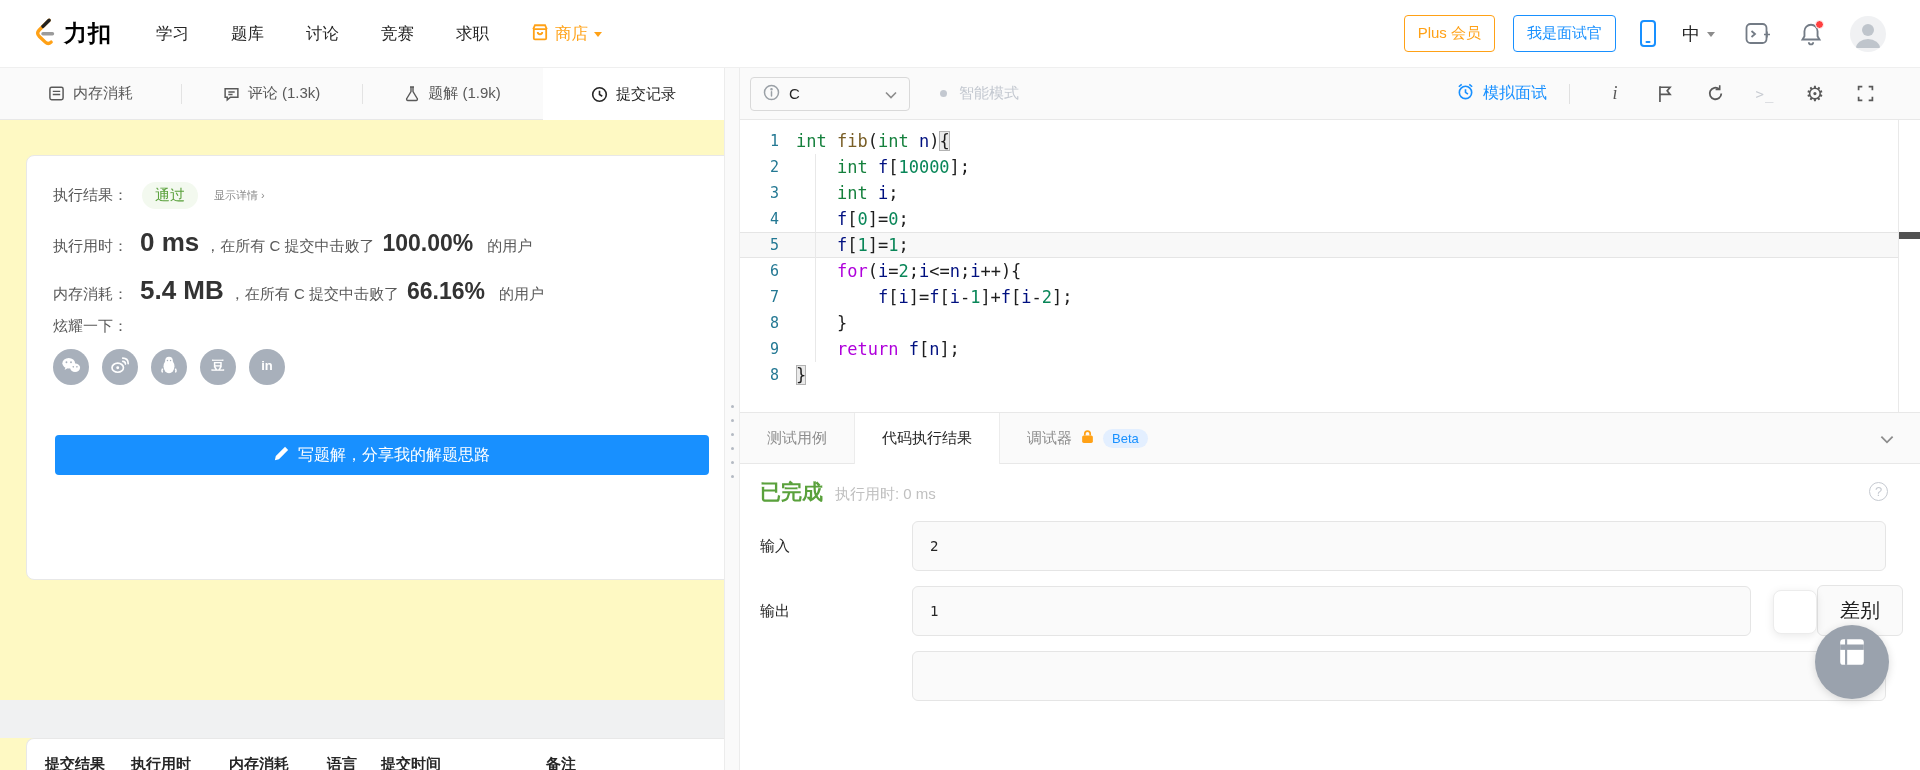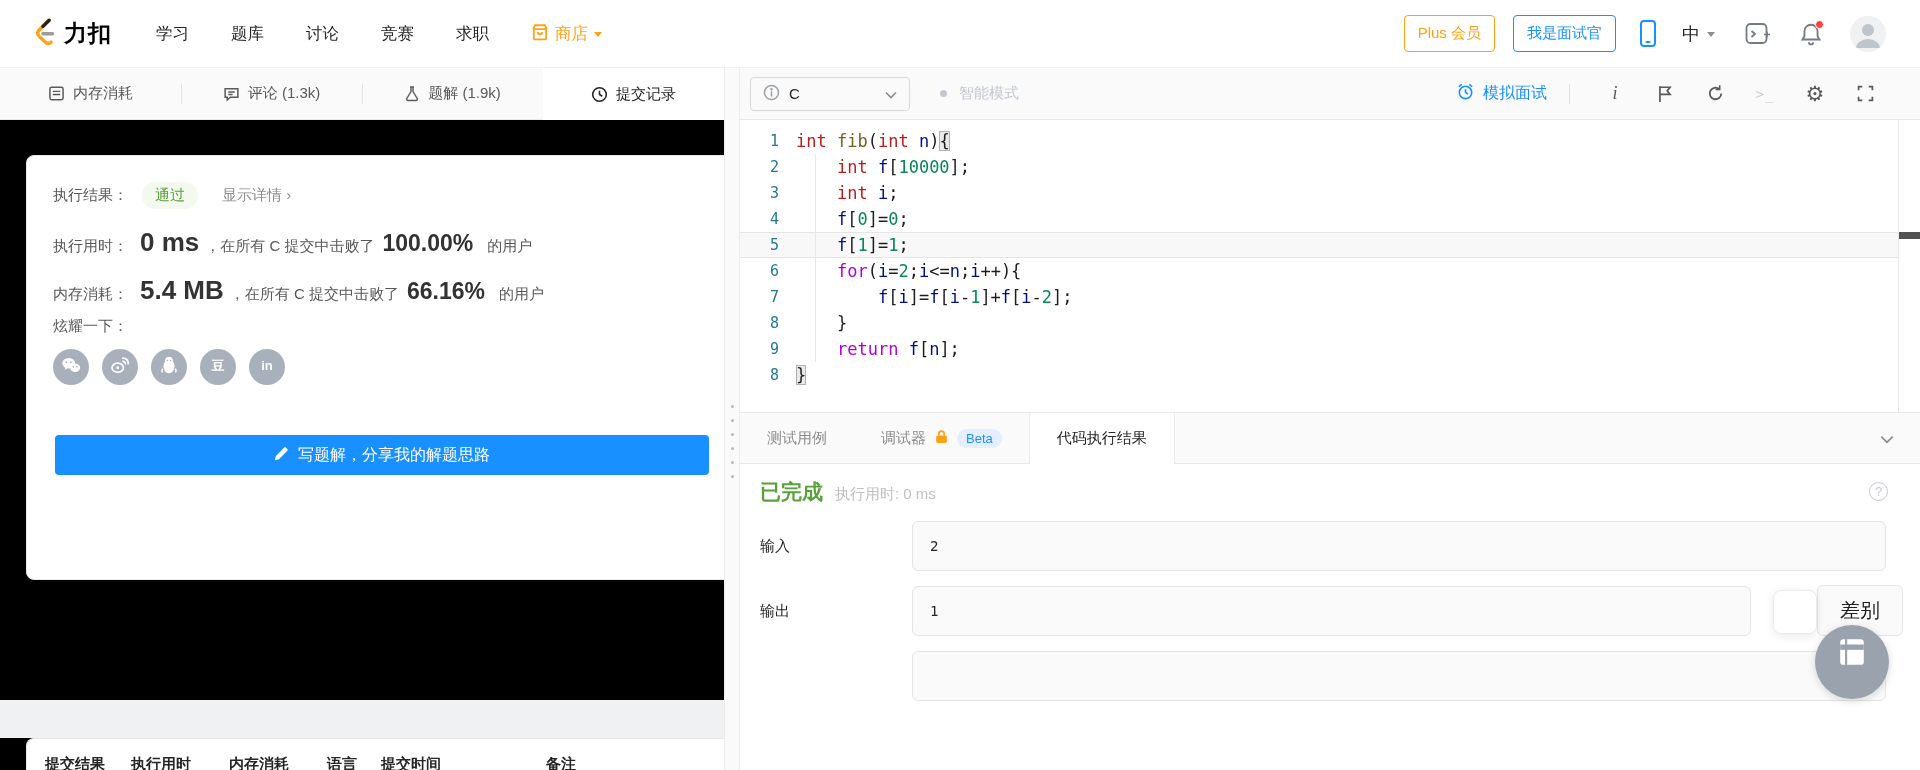--- a/index.html
+++ b/index.html
@@ -37,27 +37,27 @@
 
   
   .left-tabbar { height:52px; flex:0 0 52px; background:#fafafa; border-bottom:1px solid #e8e8e8; display:flex; }
   .ltab { flex:1; display:flex; align-items:center; justify-content:center; gap:8px; font-size:15px; color:#595959; position:relative; cursor:pointer; white-space:nowrap; }
   .ltab + .ltab::before { content:""; position:absolute; left:0; top:16px; height:20px; width:1px; background:#e3e3e3; }
   .ltab.active { background:#fff; color:#262626; margin-bottom:-1px; }
   .ltab.active::before { display:none; }
   .ltab .ticon { display:flex; align-items:center; }
 
   
-  .left-content { flex:1; position:relative; overflow:hidden; background:#000000; }
+  .left-content { flex:1; position:relative; overflow:hidden; background:#fef9c3; }
   .top-note-btn { position:absolute; top:66px; left:646px; display:flex; align-items:center; gap:7px; color:#8c8c8c; font-size:15px; background:none; border:none; cursor:pointer; white-space:nowrap; font-family:inherit; }
   .result-card { position:absolute; top:35px; left:26px; width:770px; height:425px; background:#fff; border:1px solid #e8e8e8; border-radius:8px; padding:26px 0 0 26px; }
   .r-row { display:flex; align-items:center; }
   .r-label { font-size:15px; color:#595959; white-space:nowrap; }
   .status-badge { margin-left:14px; background:#f3f9ef; color:#5aa13c; font-size:15px; padding:4px 13px; border-radius:14px; cursor:pointer; }
-  .detail-link { margin-left:24px; color:#8c8c8c; font-size:15px; cursor:pointer; }
+  .detail-link { margin-left:16px; color:#8c8c8c; font-size:11px; cursor:pointer; }
   .row-rt { margin-top:18px; height:32px; align-items:baseline; }
   .row-mem { margin-top:16px; height:32px; align-items:baseline; }
   .big-val { font-size:26px; font-weight:bold; color:#333; margin-left:12px; white-space:nowrap; }
   .beat-txt { font-size:15px; color:#595959; margin-left:6px; white-space:nowrap; }
   .big-pct { font-size:23px; font-weight:bold; color:#333; margin-left:8px; margin-right:8px; white-space:nowrap; }
   .row-tc { margin-top:18px; height:28px; }
   .tc-val { font-size:20px; font-weight:bold; color:#333; margin-left:14px; }
   .row-share { margin-top:8px; height:22px;align-items:center; }
   .social-row { margin-top:12px; display:flex; gap:13px; }
   .social-circle { width:36px; height:36px; border-radius:50%; background:#a8b0bb; display:flex; align-items:center; justify-content:center; cursor:pointer; }
@@ -85,21 +85,21 @@
   
   .editor { flex:1; position:relative; overflow:hidden; background:#fff; font-family:"DejaVu Sans Mono",monospace; font-size:17px; }
   .current-line { position:absolute; top:112px; left:0; width:1159px; height:26px; background:#f8f8f8; border-top:1px solid #e5e5e5; border-bottom:1px solid #e5e5e5; }
   .indent-guide { position:absolute; left:75px; top:34px; width:1px; height:208px; background:#e8e8e8; }
   .overview-ruler { position:absolute; right:21px; top:0; bottom:0; width:1px; background:#e9e9e9; }
   .ruler-marker { position:absolute; right:0; top:112px; width:21px; height:7px; background:#525252; }
   #code-lines { position:absolute; top:8px; left:0; right:22px; }
   .code-line { display:flex; height:26px; line-height:26px; position:relative; }
   .gutter-num { width:56px; flex:0 0 56px; text-align:right; padding-right:17px; color:#237893; font-size:15px; }
   .code-text { white-space:pre; color:#1e1e1e; }
-  .tk-k { color:#b91c1c; }
+  .tk-k { color:#15803d; }
   .tk-c { color:#af00db; }
   .tk-f { color:#795e26; }
   .tk-n { color:#098658; }
   .tk-v { color:#001080; }
   .tk-p { color:#1e1e1e; }
   .tk-b { background:#eaeaea; outline:1px solid #b2b2b2; outline-offset:-1px; }
 
   
   .console-tabbar { height:52px; flex:0 0 52px; background:#fafafa; border-top:1px solid #e8e8e8; border-bottom:1px solid #e8e8e8; display:flex; align-items:stretch; position:relative; }
   .ctab { padding:0 27px; display:flex; align-items:center; gap:8px; font-size:15px; color:#8c8c8c; cursor:pointer; white-space:nowrap; }
@@ -452,30 +452,30 @@
             </div>
           </div>
         <div class="overview-ruler"></div>
         <div class="ruler-marker"></div>
       </div>
 
       <div class="console-tabbar" id="console-tabbar">
           <div class="ctab">
             <span>测试用例</span>
           </div>
+          <div class="ctab active">
+            <span>代码执行结果</span>
+          </div>
           <div class="ctab">
             <span>调试器</span>
             <span><svg width="15" height="15" viewBox="0 0 14 14">
                 <rect x="2" y="6" width="10" height="7" rx="1.5" fill="#ffa116"></rect>
                 <path d="M4.5 6 V4.5 a2.5 2.5 0 0 1 5 0 V6" fill="none" stroke="#ffa116" stroke-width="1.6"></path>
               </svg></span>
             <span class="beta-pill">Beta</span>
-          </div>
-          <div class="ctab active">
-            <span>代码执行结果</span>
           </div>
           <span class="collapse-chev"><svg width="14" height="9" viewBox="0 0 12 8" fill="none" stroke="#8c8c8c" stroke-width="1.6">
               <path d="M1 1.5 l5 5 5-5"></path>
             </svg></span>
         </div>
 
       <div class="console-body">
         <div class="status-row">
           <span class="status-done">已完成</span>
           <span class="status-runtime">执行用时: 0 ms</span>

